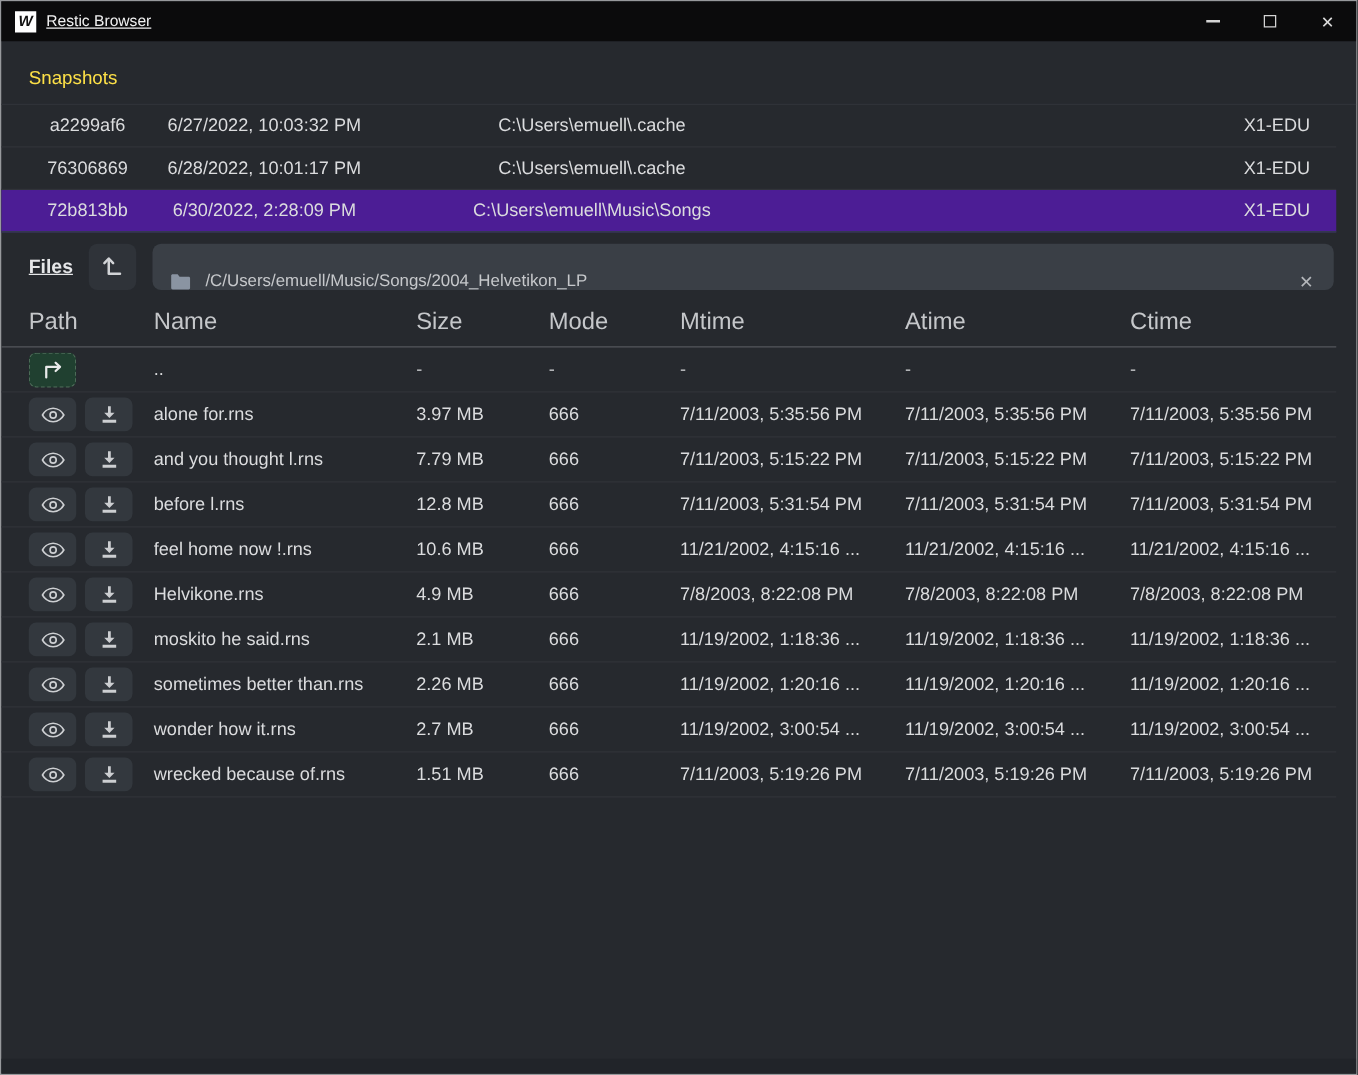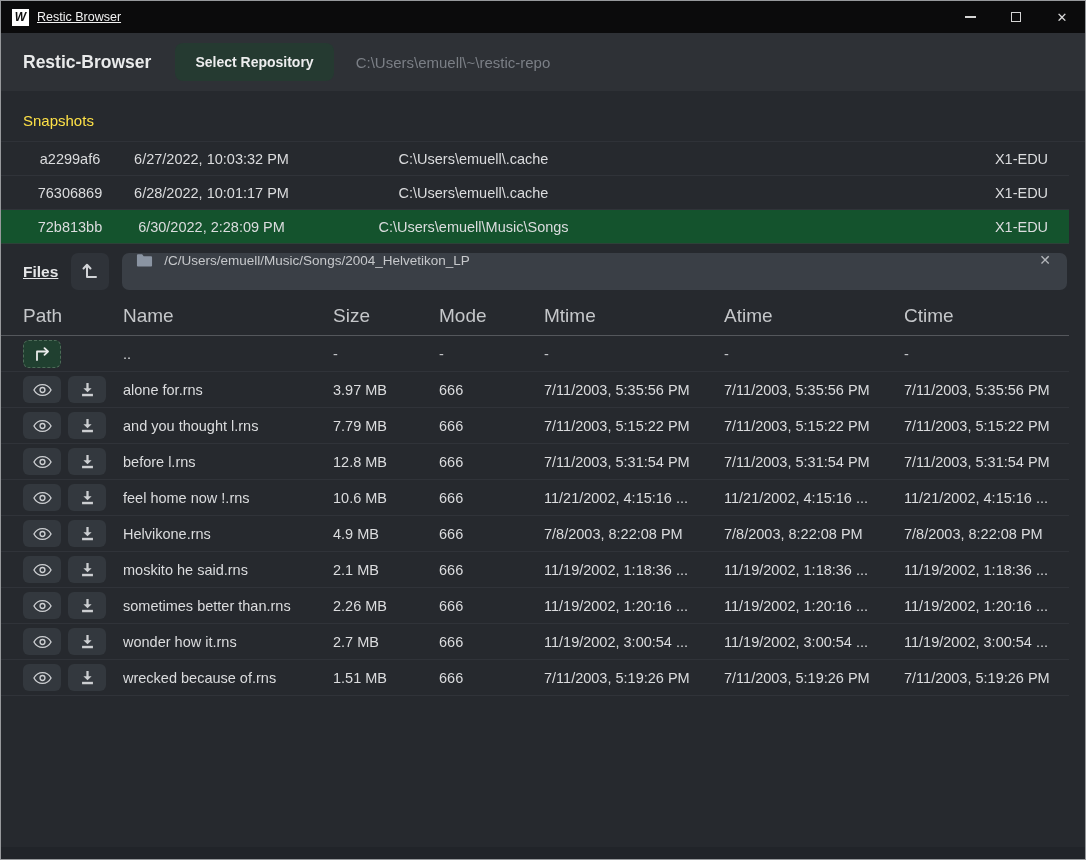--- a/index.html
+++ b/index.html
@@ -26,26 +26,26 @@
   .app-header { height:58px; background:#2e3136; display:flex; align-items:center; padding:0 22px; flex:none; }
   .app-title { font-size:17.5px; font-weight:bold; color:#e9eaeb; margin-right:24px; }
   .select-repo-btn { background:#253a31; color:#ededee; border:none; border-radius:8px; font-weight:bold; font-size:14px; padding:11px 20px; font-family:inherit; margin-right:22px; }
   .repo-path { color:#7b7f86; font-size:15px; }
   
   .section-title { padding:21px 22px 12px 22px; font-size:15px; font-weight:normal; color:#fde047; border-bottom:1px solid #2f3238; }
   .snap-table { margin-right:16px; }
   .snap-row { display:grid; grid-template-columns:94px 189px 335px 333px 1fr; padding-left:22px; align-items:center; }
   .snap-head { height:42px; color:#c5c7ca; font-size:13.5px; border-bottom:1px solid #54575c; }
   .snap-data { height:34px; color:#dbdcde; font-size:14.5px; border-bottom:1px solid #303339; cursor:default;text-align:center; }
-  .snap-data.selected { background:#14532d; border-bottom-color:#2d4138; }
+  .snap-data.selected { background:#4c1d95; border-bottom-color:#2d4138; }
   
   .files-bar { display:flex; align-items:center; margin:9px 18px 0 22px; gap:13px; height:37px; flex:none; }
   .files-title { font-size:15.5px; font-weight:bold; color:#e5e6e8;text-decoration:underline; }
   .updir-btn { width:38px; height:37px; border-radius:7px; background:#2f3339; border:none; color:#d2d4d7; display:flex; align-items:center; justify-content:center; padding:0; }
-  .pathbar { flex:1; height:37px; background:#3a3f46; border-radius:7px; display:flex; align-items:flex-start; gap:11px; padding:0 14px; }
+  .pathbar { flex:1; height:37px; background:#3a3f46; border-radius:7px; display:flex; align-items:flex-end; gap:11px; padding:0 14px; }
   .pathbar-text { flex:1; color:#c6c8cb; font-size:13.5px; }
   .pathbar-close { color:#b4b7bb; font-size:14px; background:none; border:none; padding:0 2px; line-height:1; }
   
   .files-table { margin-right:16px; margin-top:6px; }
   .file-row { display:grid; grid-template-columns:100px 210px 106px 105px 180px 180px 1fr; padding-left:22px; align-items:center; }
   .files-head { height:40px; color:#c5c7ca; font-size:19px; border-bottom:1px solid #54575c; }
   .file-data { height:36px; font-size:14.5px; color:#dbdcde; border-bottom:1px solid #303339; }
   .c-path { display:flex; gap:7px; align-items:center; }
   .icon-btn { width:38px; height:27px; border-radius:6px; background:#33383e; border:none; color:#ccced1; display:flex; align-items:center; justify-content:center; padding:0; }
   .updir-row-btn { width:38px; height:28px; border-radius:6px; background:#204030; border:1px dashed #4d6b58; color:#e9eaea; display:flex; align-items:center; justify-content:center; padding:0; }
@@ -69,25 +69,20 @@
         </button>
       <button class="tb-btn">
           <span class="max-glyph"></span>
         </button>
       <button class="tb-btn">
           <span class="close-glyph">✕</span>
         </button>
     </div>
   </div>
 
-  <div class="app-header">
-    <span class="app-title">Restic-Browser</span>
-    <button class="select-repo-btn">Select Repository</button>
-    <span class="repo-path">C:\Users\emuell\~\restic-repo</span>
-  </div>
 
   <div class="section-title">Snapshots</div>
 
   <div class="snap-table">
     <div class="snap-row snap-data">
       <div>a2299af6</div>
       <div>6/27/2022, 10:03:32 PM</div>
       <div>C:\Users\emuell\.cache</div>
       <div></div>
       <div>X1-EDU</div>

